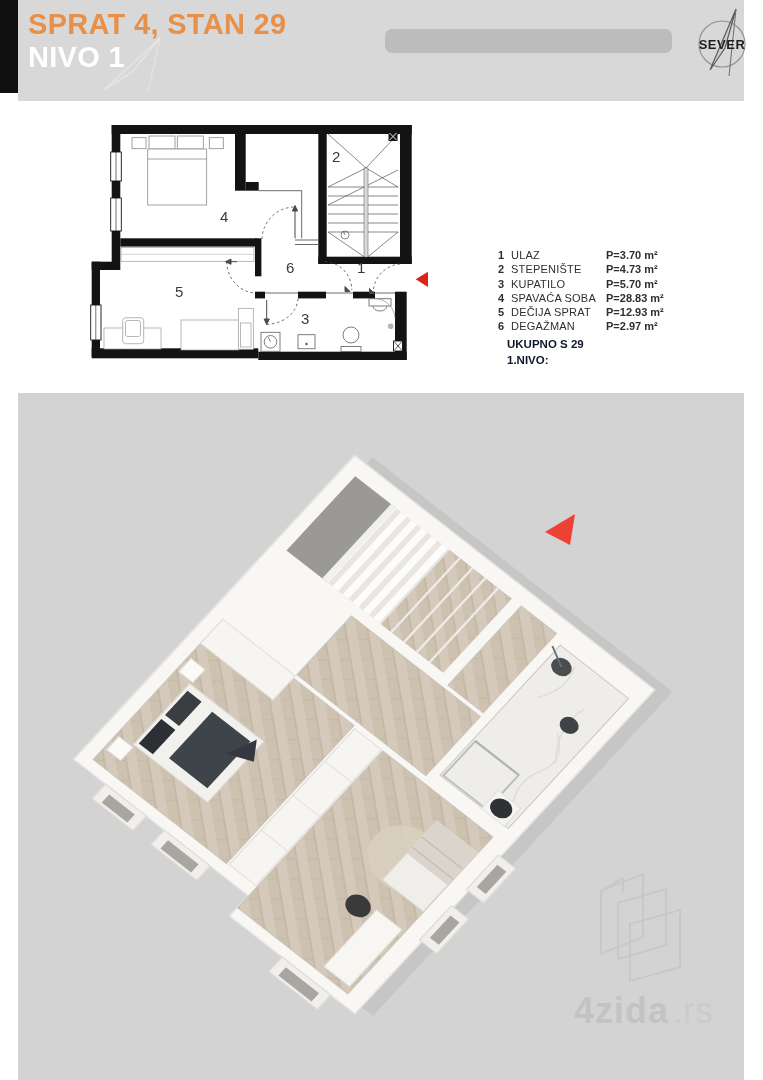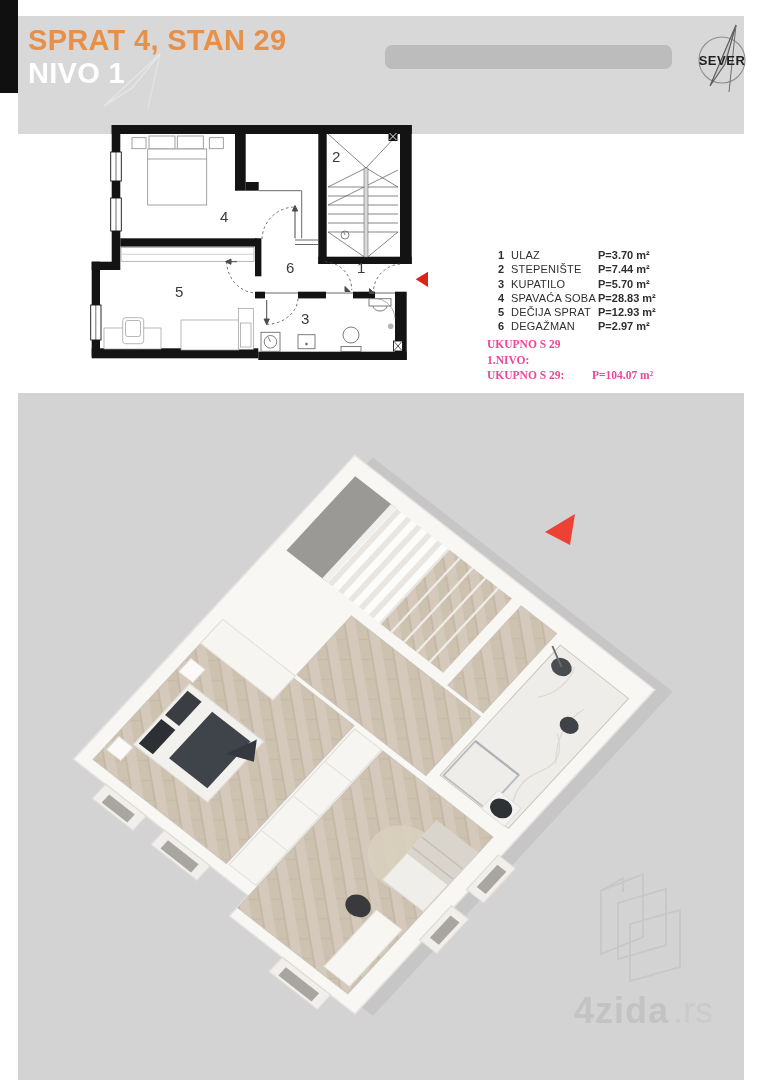--- a/index.html
+++ b/index.html
@@ -2,34 +2,34 @@
 <html><head>
 <meta charset="utf-8">
 <style>
   html,body{margin:0;padding:0;}
   body{width:763px;height:1080px;position:relative;background:#ffffff;
        font-family:"Liberation Sans",sans-serif;overflow:hidden;}
   .abs{position:absolute;}
 
   
   .side-strip{left:0;top:0;width:18px;height:93px;background:#101010;}
-  .header{left:18px;top:16px;width:726px;height:118px;background:#d8d8d8;}
+  .header{left:18px;top:0;width:726px;height:101px;background:#d8d8d8;}
   .title{left:10px;top:8px;font-size:29px;font-weight:700;color:#e7904a;letter-spacing:.3px;line-height:32px;white-space:nowrap;}
   .subtitle{left:10px;top:41px;font-size:29px;font-weight:700;color:#ffffff;letter-spacing:.3px;line-height:32px;text-align:center;}
   .pill{left:367px;top:29px;width:287px;height:24px;background:#bcbcbc;border-radius:7px;}
   .compass{left:656px;top:4px;}
   .ghost{left:68px;top:36px;opacity:.55;}
 
   
   .legend{left:498px;top:248px;width:230px;color:#2f2f2f;}
   .legend-row{display:grid;grid-template-columns:13px 87px auto;line-height:14.3px;font-size:11px;}
   .legend-row .num{font-weight:700;}
   .legend-row .nm{font-weight:400;letter-spacing:.2px;}
-  .legend-row .ar{font-weight:700;}
-  .totals{left:487px;top:337px;width:230px;color:#ec4899;font-family:Liberation Serif, serif;}
+  .legend-row .ar{font-weight:700;margin-left:8px;}
+  .totals{left:507px;top:337px;width:230px;color:#0f172a;}
   .total-row{display:grid;grid-template-columns:105px auto;line-height:15.5px;font-size:11.5px;font-weight:700;}
 
   
   .render-bg{left:18px;top:393px;width:726px;height:687px;background:#d3d3d3;}
 
   svg text.roomnum{font-family:"Liberation Sans",sans-serif;font-size:15px;fill:#3a3a3a;font-weight:400;}
   svg text.sever{font-family:"Liberation Sans",sans-serif;font-size:13px;font-weight:700;fill:#1f1f1f;letter-spacing:.5px;}
   svg text.wm-b{font-family:"Liberation Sans",sans-serif;font-size:36px;font-weight:700;fill:#c3c3c3;letter-spacing:1px;}
   svg text.wm-l{font-family:"Liberation Sans",sans-serif;font-size:36px;font-weight:400;fill:#cbcbcb;}
 </style>
@@ -188,21 +188,21 @@
 
 <div class="abs legend">
   <div class="legend-row">
     <span class="num">1</span>
     <span class="nm">ULAZ</span>
     <span class="ar">P=3.70 m²</span>
   </div>
   <div class="legend-row">
     <span class="num">2</span>
     <span class="nm">STEPENIŠTE</span>
-    <span class="ar">P=7.44 m²</span>
+    <span class="ar">P=4.73 m²</span>
   </div>
   <div class="legend-row">
     <span class="num">3</span>
     <span class="nm">KUPATILO</span>
     <span class="ar">P=5.70 m²</span>
   </div>
   <div class="legend-row">
     <span class="num">4</span>
     <span class="nm">SPAVAĆA SOBA</span>
     <span class="ar">P=28.83 m²</span>
@@ -214,24 +214,20 @@
   </div>
   <div class="legend-row">
     <span class="num">6</span>
     <span class="nm">DEGAŽMAN</span>
     <span class="ar">P=2.97 m²</span>
   </div>
 </div>
 <div class="abs totals">
   <div class="total-row">
     <span>UKUPNO S 29 1.NIVO:</span>
-  </div>
-  <div class="total-row">
-    <span>UKUPNO S 29:</span>
-    <span>P=104.07 m²</span>
   </div>
 </div>
 
 <div class="abs render-bg">
 <svg width="726" height="687" viewBox="0 0 726 687">
   <defs>
     <pattern id="herr" patternUnits="userSpaceOnUse" width="14" height="14" patternTransform="rotate(45)">
       <rect width="14" height="14" fill="#d4c9ba"></rect>
       <rect x="0" y="0" width="7" height="14" fill="#cdc1b0"></rect>
       <line x1="7" y1="0" x2="7" y2="14" stroke="#bfb29f" stroke-width="0.8"></line>

